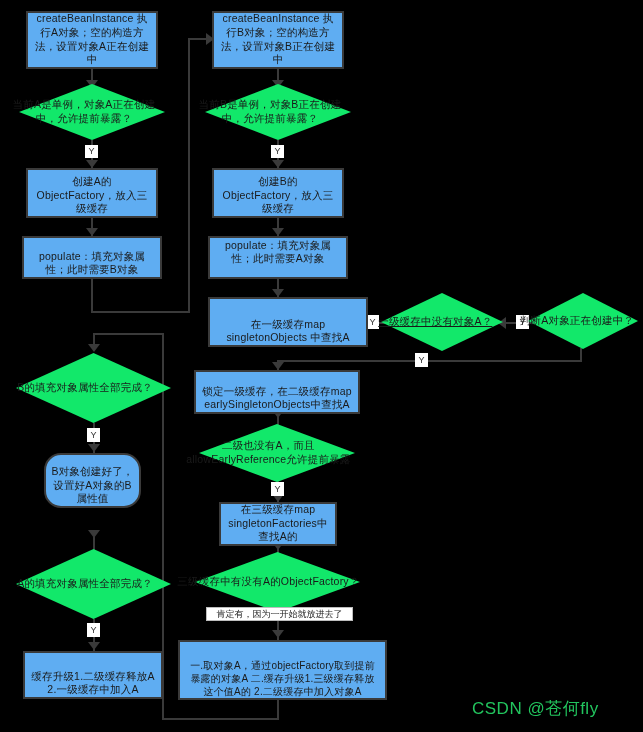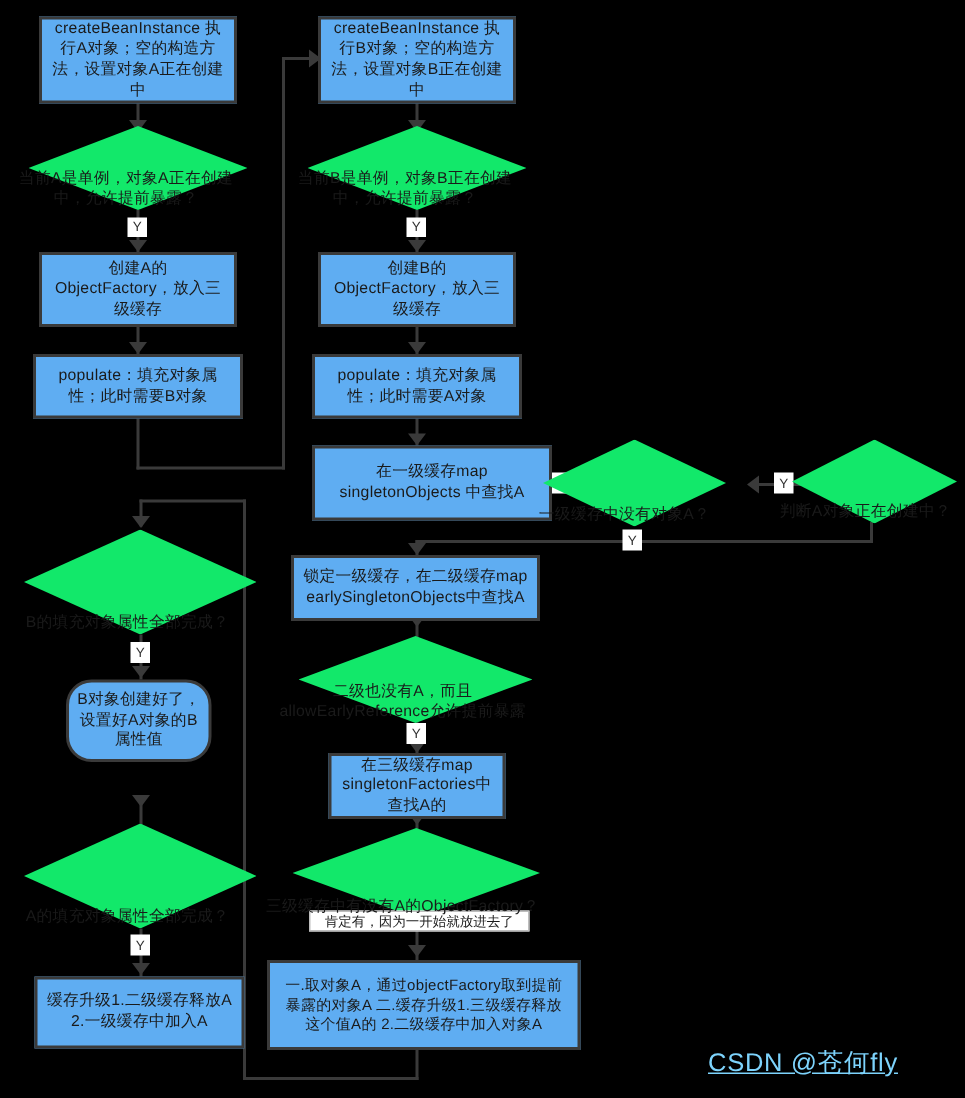--- a/index.html
+++ b/index.html
@@ -5,24 +5,24 @@
   html,body{margin:0;padding:0;background:#000;}
   body{width:643px;height:732px;overflow:hidden;
        font-family:"Liberation Sans","DejaVu Sans",sans-serif;}
   #canvas{position:relative;width:643px;height:732px;background:#000;}
 
   .node{position:absolute;box-sizing:border-box;display:flex;
         align-items:center;justify-content:center;text-align:center;
         color:#1a1a1a;line-height:1.30;letter-spacing:.2px;}
 
   
-  .box{background:#5fadf2;border:2px solid #3a3a3a;}
+  .box{background:#5fadf2;border:2px solid #3a3a3a;align-items:flex-end;}
 
   
-  .dia{background:transparent;border:none;align-items:flex-end;}
+  .dia{background:transparent;border:none;}
   .dia::before{content:"";position:absolute;left:0;top:0;right:0;bottom:0;
       background:#12e86a;
       -webkit-clip-path:polygon(50% 0,100% 50%,50% 100%,0 50%);
       clip-path:polygon(50% 0,100% 50%,50% 100%,0 50%);
       z-index:0;}
   .dia > span{position:relative;z-index:1;display:block;width:122%;
       margin-left:-11%;}
 
   .note{position:absolute;background:#fff;color:#1a1a1a;
         border:1px solid #bdbdbd;box-sizing:border-box;
@@ -35,22 +35,22 @@
        display:flex;align-items:center;justify-content:center;
        font-size:9px;line-height:1;}
   .ar{position:absolute;width:0;height:0;}
   .ar-d{border-left:6px solid transparent;border-right:6px solid transparent;
         border-top:8px solid #3a3a3a;}
   .ar-r{border-top:6px solid transparent;border-bottom:6px solid transparent;
         border-left:8px solid #3a3a3a;}
   .ar-l{border-top:6px solid transparent;border-bottom:6px solid transparent;
         border-right:8px solid #3a3a3a;}
 
-  #watermark{position:absolute;color:#7dd3fc;font-size:17px;
-             letter-spacing:.5px;text-decoration:underline;}
+  #watermark{position:absolute;color:#22c55e;font-size:17px;
+             letter-spacing:.5px;}
 </style>
 </head>
 <body>
 
 <div id="canvas">
 
   <div class="ln" style="left:91px;top:69px;width:2px;height:18px;"></div>
   <div class="ar ar-d" style="left:86px;top:80px;"></div>
 
   <div class="ln" style="left:91px;top:140px;width:2px;height:28px;"></div>
@@ -154,21 +154,21 @@
   </div>
 
   <div class="node box" style="left:208px;top:236px;width:140px;height:43px;font-size:10.5px;padding:11px 6px;">
     <span>populate：填充对象属性；此时需要A对象</span>
   </div>
 
   <div class="node box" style="left:208px;top:297px;width:160px;height:50px;font-size:10.5px;padding:0 6px;">
     <span>在一级缓存map singletonObjects 中查找A</span>
   </div>
 
-  <div class="node dia" style="left:362px;top:293px;width:122px;height:58px;font-size:10.5px;">
+  <div class="node dia" style="left:381px;top:293px;width:122px;height:58px;font-size:10.5px;text-decoration:underline;">
     <span>一级缓存中没有对象A？</span>
   </div>
 
   <div class="node dia" style="left:528px;top:293px;width:110px;height:56px;font-size:10.5px;">
     <span>判断A对象正在创建中？</span>
   </div>
 
   <div class="node box" style="left:194px;top:370px;width:166px;height:44px;font-size:10.5px;padding:0 5px;">
     <span>锁定一级缓存，在二级缓存map earlySingletonObjects中查找A</span>
   </div>

